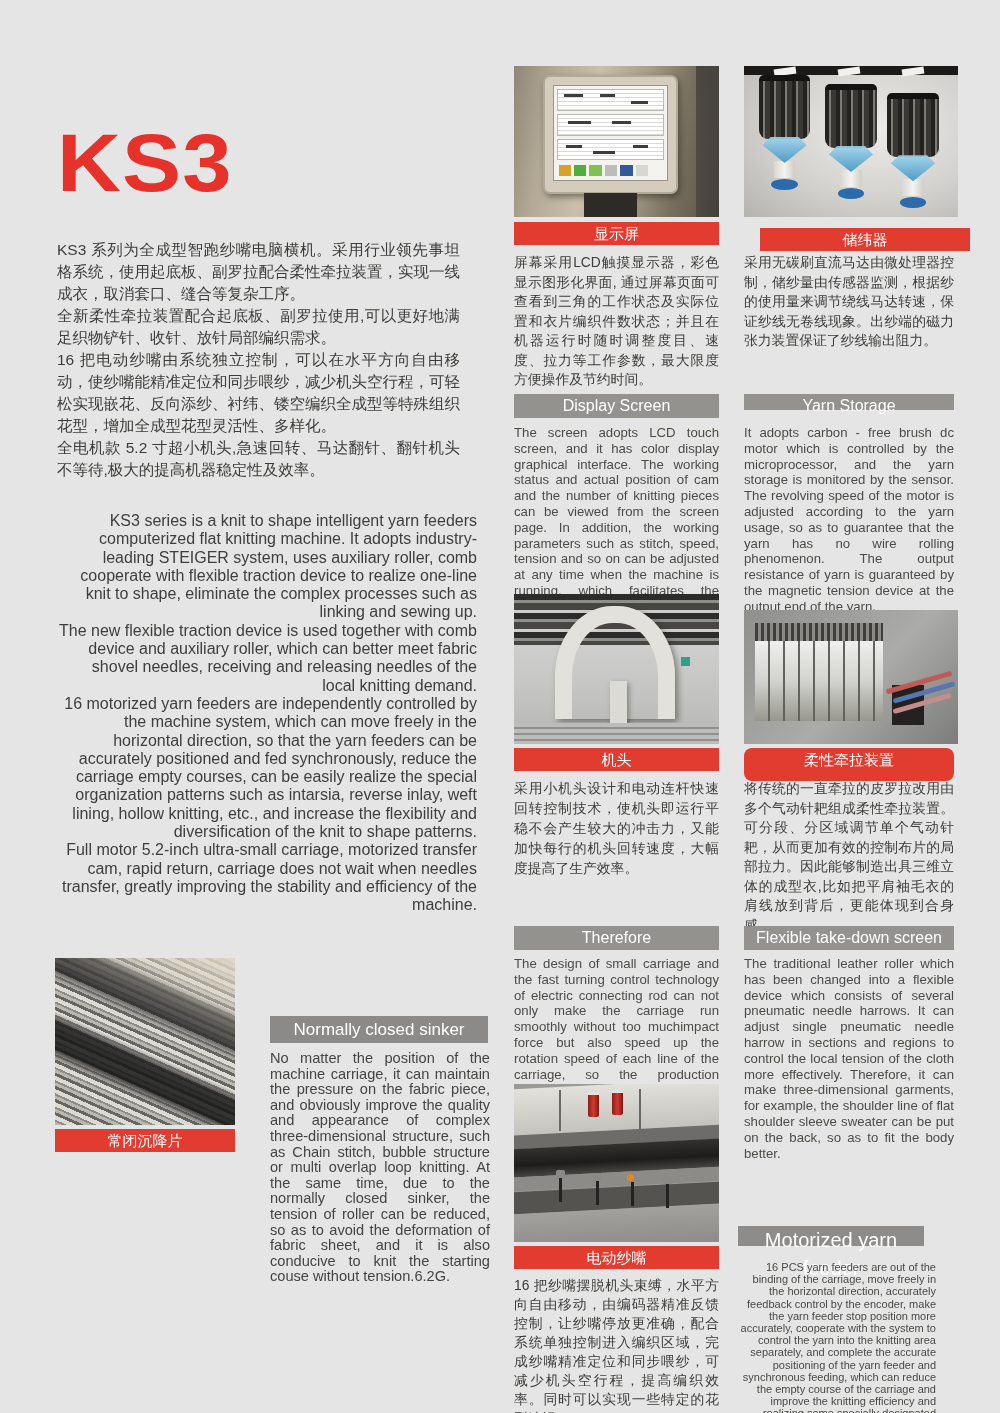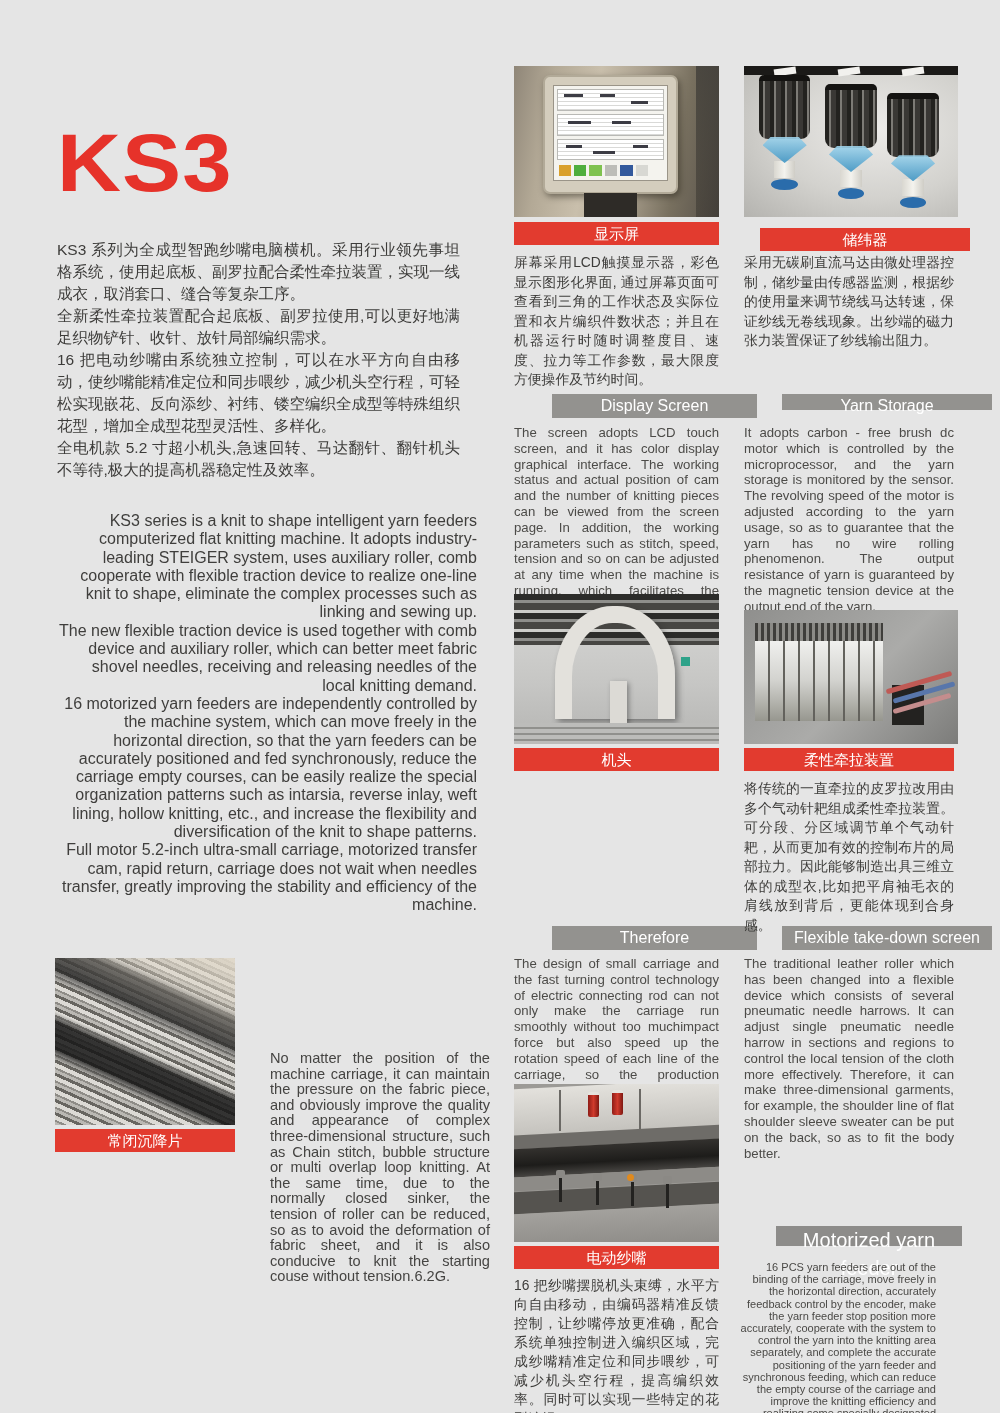--- a/index.html
+++ b/index.html
@@ -3,21 +3,21 @@
 <meta charset="utf-8">
 <style>
   html,body{margin:0;padding:0;background:#d5d3d0;}
   .page{position:relative;width:1000px;height:1413px;background:#e5e5e5;overflow:hidden;
         font-family:"Liberation Sans",sans-serif;margin:0 auto;}
   .abs{position:absolute;}
   .logo{font-weight:bold;color:#e6322a;font-size:82px;letter-spacing:1px;
         transform:scaleX(1.08);transform-origin:left;line-height:1;}
   .bar{color:#ffffff;text-align:center;font-weight:normal;}
   .bar.red{background:#e23b2f;}
-  .bar.gray{background:#93928f;margin-left:38px;}
+  .bar.gray{background:#93928f;}
   .cn-body{color:#3d3c3a;text-align:justify;white-space:pre-line;}
   .en-body{color:#4c4b48;text-align:justify;white-space:pre-line;}
   .en-left{text-align:right;}
   .photo{overflow:hidden;}
   
   .ph-display{background:linear-gradient(100deg,#8f8678 0%,#b3a996 18%,#c9bfac 38%,#a99f8d 58%,#78705f 78%,#57514a 100%);}
   .panel{position:absolute;left:14%;top:6%;width:64%;height:76%;background:#d4cdbd;
          border:2px solid #b2aa98;border-radius:7px;box-shadow:2px 3px 6px rgba(40,35,25,.5);}
   .screen{position:absolute;left:6%;top:7%;right:6%;bottom:9%;background:#f4f3ee;border:1px solid #9a9488;
           display:flex;flex-direction:column;gap:3px;padding:3px;box-sizing:border-box;}
@@ -89,20 +89,21 @@
 全电机款 5.2 寸超小机头,急速回转、马达翻针、翻针机头不等待,极大的提高机器稳定性及效率。</div>
 
   <div class="abs en-body en-left" style="left:57px;top:512px;width:420px;font-size:16px;line-height:18.3px;color:#3f3e3c;">KS3 series is a knit to shape intelligent yarn feeders computerized flat knitting machine. It adopts industry-leading STEIGER system, uses auxiliary roller, comb cooperate with flexible traction device to realize one-line knit to shape, eliminate the complex processes such as linking and sewing up.
 The new flexible traction device is used together with comb device and auxiliary roller, which can better meet fabric shovel needles, receiving and releasing needles of the local knitting demand.
 16 motorized yarn feeders are independently controlled by the machine system, which can move freely in the horizontal direction, so that the yarn feeders can be accurately positioned and fed synchronously, reduce the carriage empty courses, can be easily realize the special organization patterns such as intarsia, reverse inlay, weft lining, hollow knitting, etc., and increase the flexibility and diversification of the knit to shape patterns.
 Full motor 5.2-inch ultra-small carriage, motorized transfer cam, rapid return, carriage does not wait when needles transfer, greatly improving the stability and efficiency of the machine.</div>
 
   <div class="abs photo ph-sinker" style="left:55px;top:958px;width:180px;height:167px;"></div>
   <div class="abs bar red" style="left:55px;top:1129px;width:180px;height:23px;font-size:15px;line-height:23px;">常闭沉降片</div>
 
+  <div class="abs bar gray" style="left:270px;top:1016px;width:218px;height:27px;font-size:17px;line-height:27px;background:#8b8a88;">Normally closed sinker</div>
   <div class="abs en-body" style="left:270px;top:1051px;width:220px;font-size:14.6px;line-height:15.6px;color:#454442;">No matter the position of the machine carriage, it can maintain the pressure on the fabric piece, and obviously improve the quality and appearance of complex three-dimensional structure, such as Chain stitch, bubble structure or multi overlap loop knitting. At the same time, due to the normally closed sinker, the tension of roller can be reduced, so as to avoid the deformation of fabric sheet, and it is also conducive to knit the starting couse without tension.6.2G.</div>
 
   <div class="abs photo ph-display" style="left:514px;top:66px;width:205px;height:151px;">
     <div class="panel">
       <div class="screen">
         <div class="datarow">
             <i style="left:6%;top:22%;width:18%;"></i>
             <i style="left:40%;top:22%;width:14%;"></i>
             <i style="left:70%;top:55%;width:16%;"></i>
           </div>
@@ -134,20 +135,21 @@
   <div class="abs en-body" style="left:514px;top:425px;width:205px;font-size:13.2px;line-height:15.8px;">The screen adopts LCD touch screen, and it has color display graphical interface. The working status and actual position of cam and the number of knitting pieces can be viewed from the screen page. In addition, the working parameters such as stitch, speed, tension and so on can be adjusted at any time when the machine is running, which facilitates the operation and saves time to maximum extent.</div>
 
   <div class="abs photo ph-carriage" style="left:514px;top:594px;width:205px;height:150px;">
     <div class="rails"></div>
     <div class="arch"></div>
     <div class="arch-post"></div>
     <div class="ind"></div>
     <div class="rails2"></div>
   </div>
   <div class="abs bar red" style="left:514px;top:748px;width:205px;height:23px;font-size:15px;line-height:23px;">机头</div>
+  <div class="abs cn-body" style="left:514px;top:779px;width:205px;font-size:13.8px;line-height:20px;">采用小机头设计和电动连杆快速回转控制技术，使机头即运行平稳不会产生较大的冲击力，又能加快每行的机头回转速度，大幅度提高了生产效率。</div>
   <div class="abs bar gray" style="left:514px;top:926px;width:205px;height:24px;font-size:16px;line-height:24px;">Therefore</div>
   <div class="abs en-body" style="left:514px;top:956px;width:205px;font-size:13.2px;line-height:15.8px;">The design of small carriage and the fast turning control technology of electric connecting rod can not only make the carriage run smoothly without too muchimpact force but also speed up the rotation speed of each line of the carriage, so the production efficiency can be greatly improved.</div>
 
   <div class="abs photo ph-feeder" style="left:514px;top:1084px;width:205px;height:158px;">
     <div class="fd-band" style="top:0;height:30%;background:linear-gradient(180deg,#e3e1dc,#c4c2bd);"></div>
     <div class="post" style="left:22%;top:4%;height:26%;"></div>
     <div class="post" style="left:61%;top:3%;height:27%;"></div>
     <div class="spoolred" style="left:36%;top:5%;"></div>
     <div class="spoolred" style="left:48%;top:4%;"></div>
     <div class="fd-band" style="top:29%;height:9%;background:#6e6c68;"></div>
@@ -194,21 +196,21 @@
   <div class="abs en-body" style="left:744px;top:425px;width:210px;font-size:13.2px;line-height:15.8px;">It adopts carbon - free brush dc motor which is controlled by the microprocessor, and the yarn storage is monitored by the sensor. The revolving speed of the motor is adjusted according to the yarn usage, so as to guarantee that the yarn has no wire rolling phenomenon. The output resistance of yarn is guaranteed by the magnetic tension device at the output end of the yarn.</div>
 
   <div class="abs photo ph-takedown" style="left:744px;top:610px;width:214px;height:134px;">
     <div class="td-grid"></div>
     <div class="td-block"></div>
     <div class="td-dark"></div>
     <div class="cable" style="right:2%;top:52%;width:32%;background:#bf5a55;"></div>
     <div class="cable" style="right:1%;top:60%;width:30%;background:#5876ab;"></div>
     <div class="cable" style="right:3%;top:68%;width:28%;background:#c48d8d;"></div>
   </div>
-  <div class="abs bar red" style="left:744px;top:748px;width:210px;height:23px;font-size:15px;line-height:23px;">柔性牵拉装置</div>
+  <div class="abs bar red" style="left:744px;top:748px;width:210px;height:33px;font-size:15px;line-height:23px;border-radius:8px;">柔性牵拉装置</div>
   <div class="abs cn-body" style="left:744px;top:779px;width:210px;font-size:13.8px;line-height:19.5px;">将传统的一直牵拉的皮罗拉改用由多个气动针耙组成柔性牵拉装置。可分段、分区域调节单个气动针耙，从而更加有效的控制布片的局部拉力。因此能够制造出具三维立体的成型衣,比如把平肩袖毛衣的肩线放到背后，更能体现到合身感。</div>
   <div class="abs bar gray" style="left:744px;top:926px;width:210px;height:24px;font-size:16px;line-height:24px;">Flexible take-down screen</div>
   <div class="abs en-body" style="left:744px;top:956px;width:210px;font-size:13.2px;line-height:15.8px;">The traditional leather roller which has been changed into a flexible device which consists of several pneumatic needle harrows. It can adjust single pneumatic needle harrow in sections and regions to control the local tension of the cloth more effectively. Therefore, it can make three-dimensional garments, for example, the shoulder line of flat shoulder sleeve sweater can be put on the back, so as to fit the body better.</div>
 
   <div class="abs bar gray" style="left:738px;top:1226px;width:186px;height:20px;font-size:20px;line-height:28px;background:#8d8c8a;">Motorized yarn feeder</div>
   <div class="abs en-body en-left" style="left:738px;top:1261px;width:198px;font-size:11px;line-height:12.2px;color:#4a4946;">16 PCS yarn feeders are out of the binding of the carriage, move freely in the horizontal direction, accurately feedback control by the encoder, make the yarn feeder stop position more accurately, cooperate with the system to control the yarn into the knitting area separately, and complete the accurate positioning of the yarn feeder and synchronous feeding, which can reduce the empty course of the carriage and improve the knitting efficiency and realizing some specially designated patterns knitting.</div>
 
 </div>
 
 </body></html>

